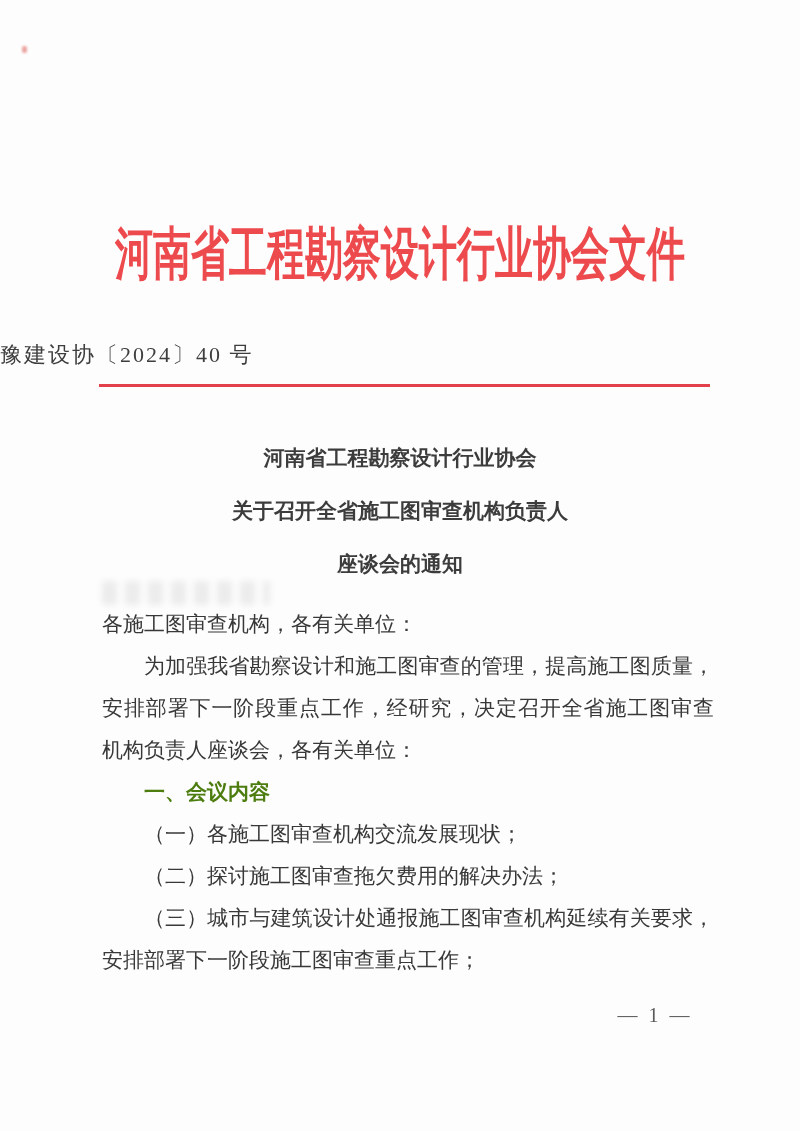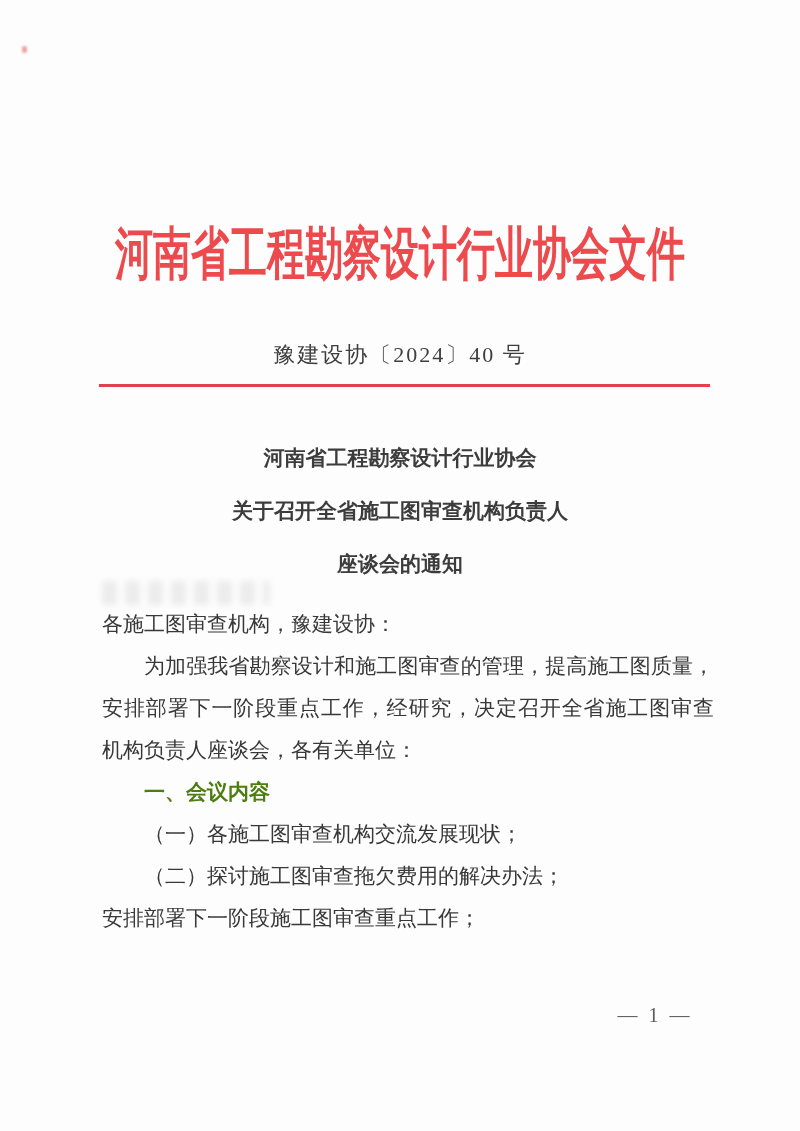--- a/index.html
+++ b/index.html
@@ -18,21 +18,20 @@
     line-height:96px;text-align:center;
     font-size:38px;font-weight:bold;
     color:#ed4a4e;
     transform:scaleY(1.5);
     transform-origin:center center;
     letter-spacing:0px;
     white-space:nowrap;
   }
   .doc-number{
     position:absolute;top:340px;left:0;width:100%;
-    text-align:center;
     font-size:22px;letter-spacing:2px;
     color:#3e3e3e;
   }
   .red-line{
     position:absolute;top:384px;left:99px;width:611px;height:3px;
     background:#e2404a;
   }
   
   .doc-title{
     position:absolute;top:432px;left:0;width:100%;
@@ -103,25 +102,26 @@
 
   <div class="doc-title">
     <div class="title-line">河南省工程勘察设计行业协会</div>
     <div class="title-line">关于召开全省施工图审查机构负责人</div>
     <div class="title-line">座谈会的通知</div>
   </div>
 
   <div class="ghost"></div>
 
   <div class="body-text">
-    <div class="line">各施工图审查机构，豫建设协：</div>
+    <div class="line">各施工图审查机构，各有关单位：</div>
     <div class="line fill">为加强我省勘察设计和施工图审查的管理，提高施工图质量，</div>
     <div class="line fill2">安排部署下一阶段重点工作，经研究，决定召开全省施工图审查</div>
     <div class="line">机构负责人座谈会，各有关单位：</div>
     <div class="line indent section-heading">一、会议内容</div>
     <div class="line indent">（一）各施工图审查机构交流发展现状；</div>
     <div class="line indent">（二）探讨施工图审查拖欠费用的解决办法；</div>
+    <div class="line fill">（三）城市与建筑设计处通报施工图审查机构延续有关要求，</div>
     <div class="line">安排部署下一阶段施工图审查重点工作；</div>
   </div>
 
   <div class="page-number">— 1 —</div>
 
 </div>
 
 </body></html>

